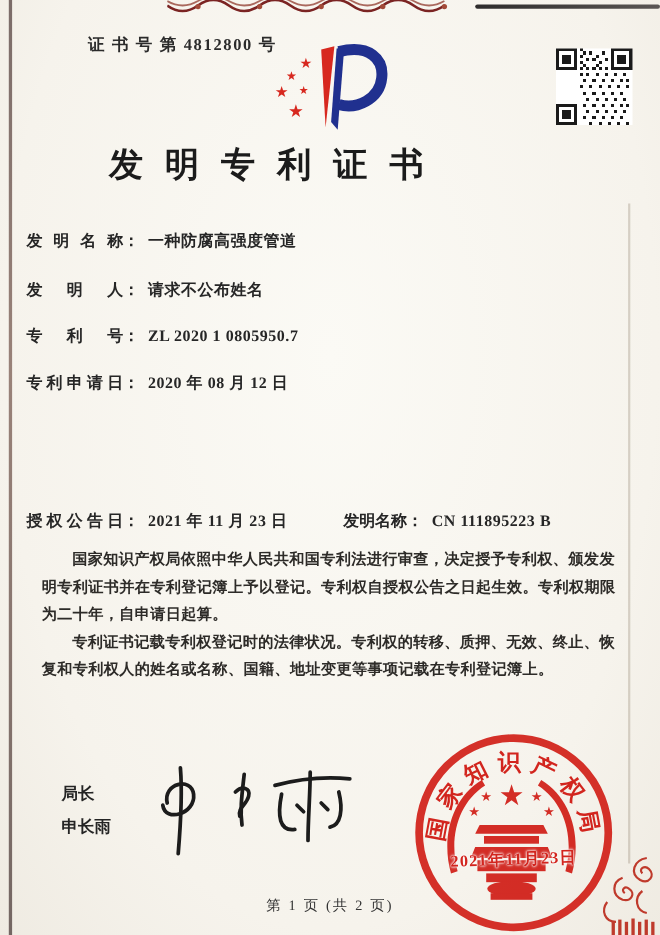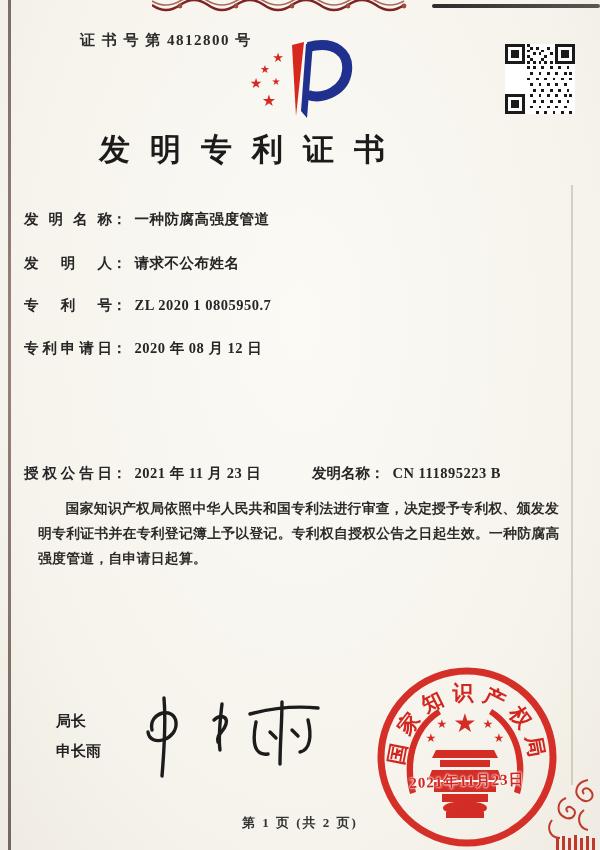--- a/index.html
+++ b/index.html
@@ -41,21 +41,21 @@
   .sig-title{position:absolute;left:56px;top:712px;font-size:15px;font-weight:700;}
   .sig-name{position:absolute;left:56px;top:742px;font-size:15px;font-weight:700;font-family:Liberation Mono, monospace;}
   .sig-script{position:absolute;left:122px;top:692px;}
 
   .seal{position:absolute;left:372px;top:662px;}
   .seal-date{position:absolute;left:378px;top:772px;width:178px;text-align:center;
     color:#d2251e;font-weight:700;font-size:15px;letter-spacing:1px;
     text-shadow:0 0 3px #fff,0 0 2px #fff,0 0 1px #fff;transform:rotate(-2deg);z-index:6;}
 
   .footer{position:absolute;left:0;top:814px;width:600px;text-align:center;
-    font-size:13px;font-weight:700;letter-spacing:2px;color:#333;}
+    font-size:13px;font-weight:400;letter-spacing:2px;color:#333;}
 </style>
 </head>
 <body>
 
 <div class="page">
 
   <div class="edge-left"></div>
   <div class="edge-right"></div>
   <div class="topline"></div>
 
@@ -125,21 +125,22 @@
     <span class="flabel">专利申请日</span><span class="fcolon">：</span><span class="fvalue">2020 年 08 月 12 日</span>
   </div>
   <div class="frow" style="top:464px">
     <span class="flabel">授权公告日</span><span class="fcolon">：</span><span class="fvalue">2021 年 11 月 23 日</span>
   </div>
   <div class="frow2" style="top:464px">
     <span>发明名称</span><span>：</span><span class="fvalue">CN 111895223 B</span>
   </div>
 
   <div class="body-text">
-    <p>国家知识产权局依照中华人民共和国专利法进行审查，决定授予专利权、颁发发明专利证书并在专利登记簿上予以登记。专利权自授权公告之日起生效。一种防腐高强度管道，自申请日起算。</p>
+    <p>国家知识产权局依照中华人民共和国专利法进行审查，决定授予专利权、颁发发明专利证书并在专利登记簿上予以登记。专利权自授权公告之日起生效。专利权期限为二十年，自申请日起算。</p>
+    <p>专利证书记载专利权登记时的法律状况。专利权的转移、质押、无效、终止、恢复和专利权人的姓名或名称、国籍、地址变更等事项记载在专利登记簿上。</p>
   </div>
 
   <div class="sig-title">局长</div>
   <div class="sig-name">申长雨</div>
   <svg class="sig-script" width="220" height="90" viewBox="0 0 220 90">
     <g fill="none" stroke="#1c1c1c" stroke-width="3.4" stroke-linecap="round">
       <path d="M30,38 C26,20 52,14 54,30 C56,48 28,56 26,40"></path>
       <path d="M42,6 C44,30 42,60 40,84"></path>
       <path d="M92,28 C98,22 106,24 104,32 C102,40 94,42 96,50"></path>
       <path d="M100,12 C98,30 96,44 98,58"></path>

